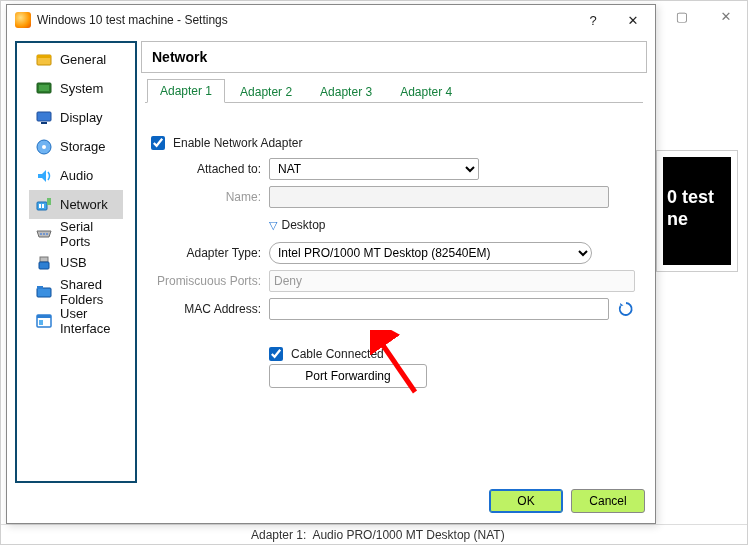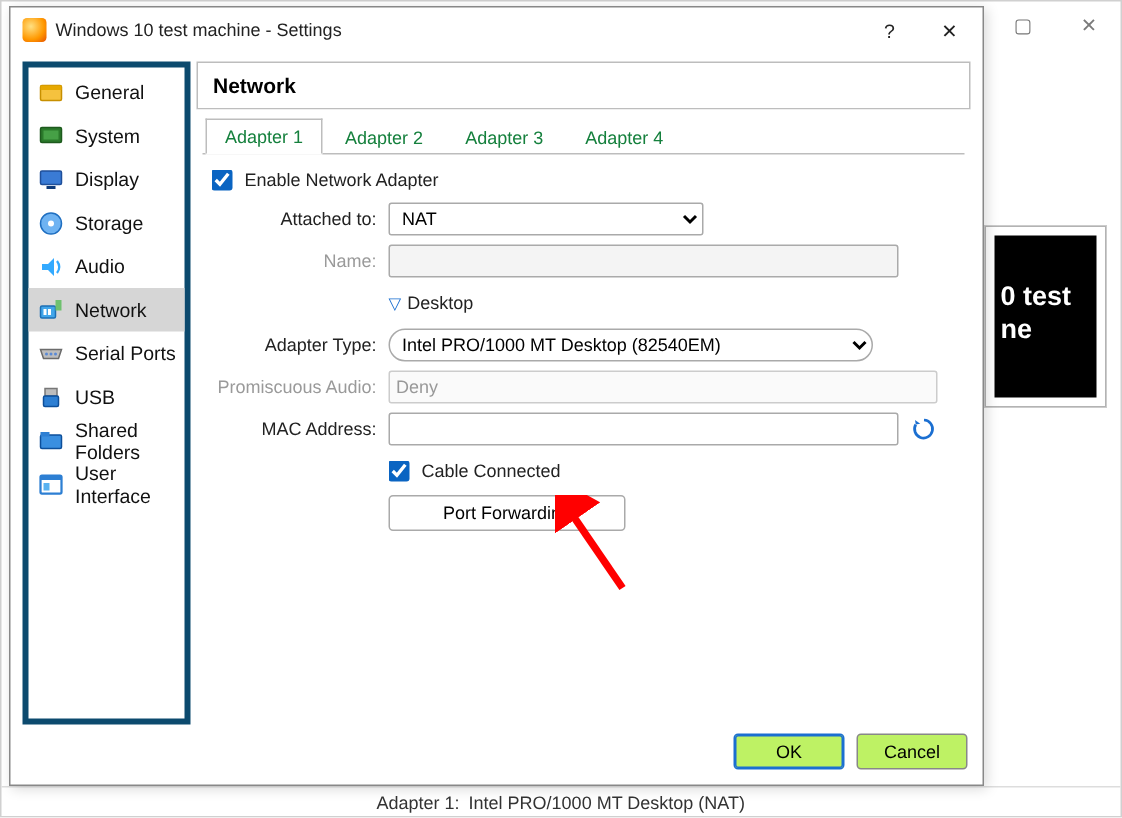--- a/index.html
+++ b/index.html
@@ -109,24 +109,24 @@
   .dlg-body {
     flex: 1;
     display: flex;
     padding: 6px 8px 0 8px;
     gap: 4px;
     min-height: 0;
   }
 
   
   .sidebar {
-    width: 112px;
-    border: 4px solid #0c4a6e;
-    background: #fff;
-    padding: 2px 0;
+    width: 122px;
+    border: 2px solid #0c4a6e;
+    background: #fff;
+    padding: 2px 12px;
   }
   .side-item {
     display: flex;
     align-items: center;
     height: 29px;
     padding: 0 4px 0 6px;
     font-size: 13px;
     gap: 7px;
     color: #111;
   }
@@ -234,20 +234,21 @@
     width: 14px; height: 14px;
     accent-color: #0a64c2;
     margin: 0 4px 0 0;
   }
 
   .chk-line {
     display: flex;
     align-items: center;
     gap: 4px;
     color: #222;
+    margin-top: 23px;
   }
 
   .disclosure {
     display: flex;
     align-items: center;
     gap: 4px;
     color: #222;
   }
   .disc-tri {
     color: #1b6fd1;
@@ -314,21 +315,21 @@
     <span class="bg-winbtn">—</span>
     <span class="bg-winbtn">▢</span>
     <span class="bg-winbtn">✕</span>
   </div>
   <div class="bg-preview">
     <span>0 test</span><br>
     <span>ne</span>
   </div>
   <div class="bg-statusbar">
     <span class="lbl">Adapter 1:</span>
-    <span>Intel PRO/1000 MT Desktop (NAT)</span>
+    <span>Audio PRO/1000 MT Desktop (NAT)</span>
   </div>
 </div>
 
 <div class="dialog">
   <div class="dlg-titlebar">
     <span class="dlg-icon"></span>
     <span class="dlg-title">Windows 10 test machine - Settings</span>
     <div class="dlg-winbtns">
       <span class="dlg-winbtn help">?</span>
       <span class="dlg-winbtn">✕</span>
@@ -480,21 +481,21 @@
           <div class="form-row">
             <span class="form-label">Adapter Type:</span>
             <div class="form-ctrl">
               <select class="combo adaptertype">
                 <option>Intel PRO/1000 MT Desktop (82540EM)</option>
               </select>
             </div>
           </div>
 
           <div class="form-row">
-            <span class="form-label disabled">Promiscuous Audio:</span>
+            <span class="form-label disabled">Promiscuous Ports:</span>
             <div class="form-ctrl">
               <input class="textfield denyfield" disabled="" value="Deny" style="">
             </div>
           </div>
 
           <div class="form-row">
             <span class="form-label">MAC Address:</span>
             <div class="form-ctrl">
               <input class="textfield macfield" value="" style="">
               <span class="refresh-btn">

